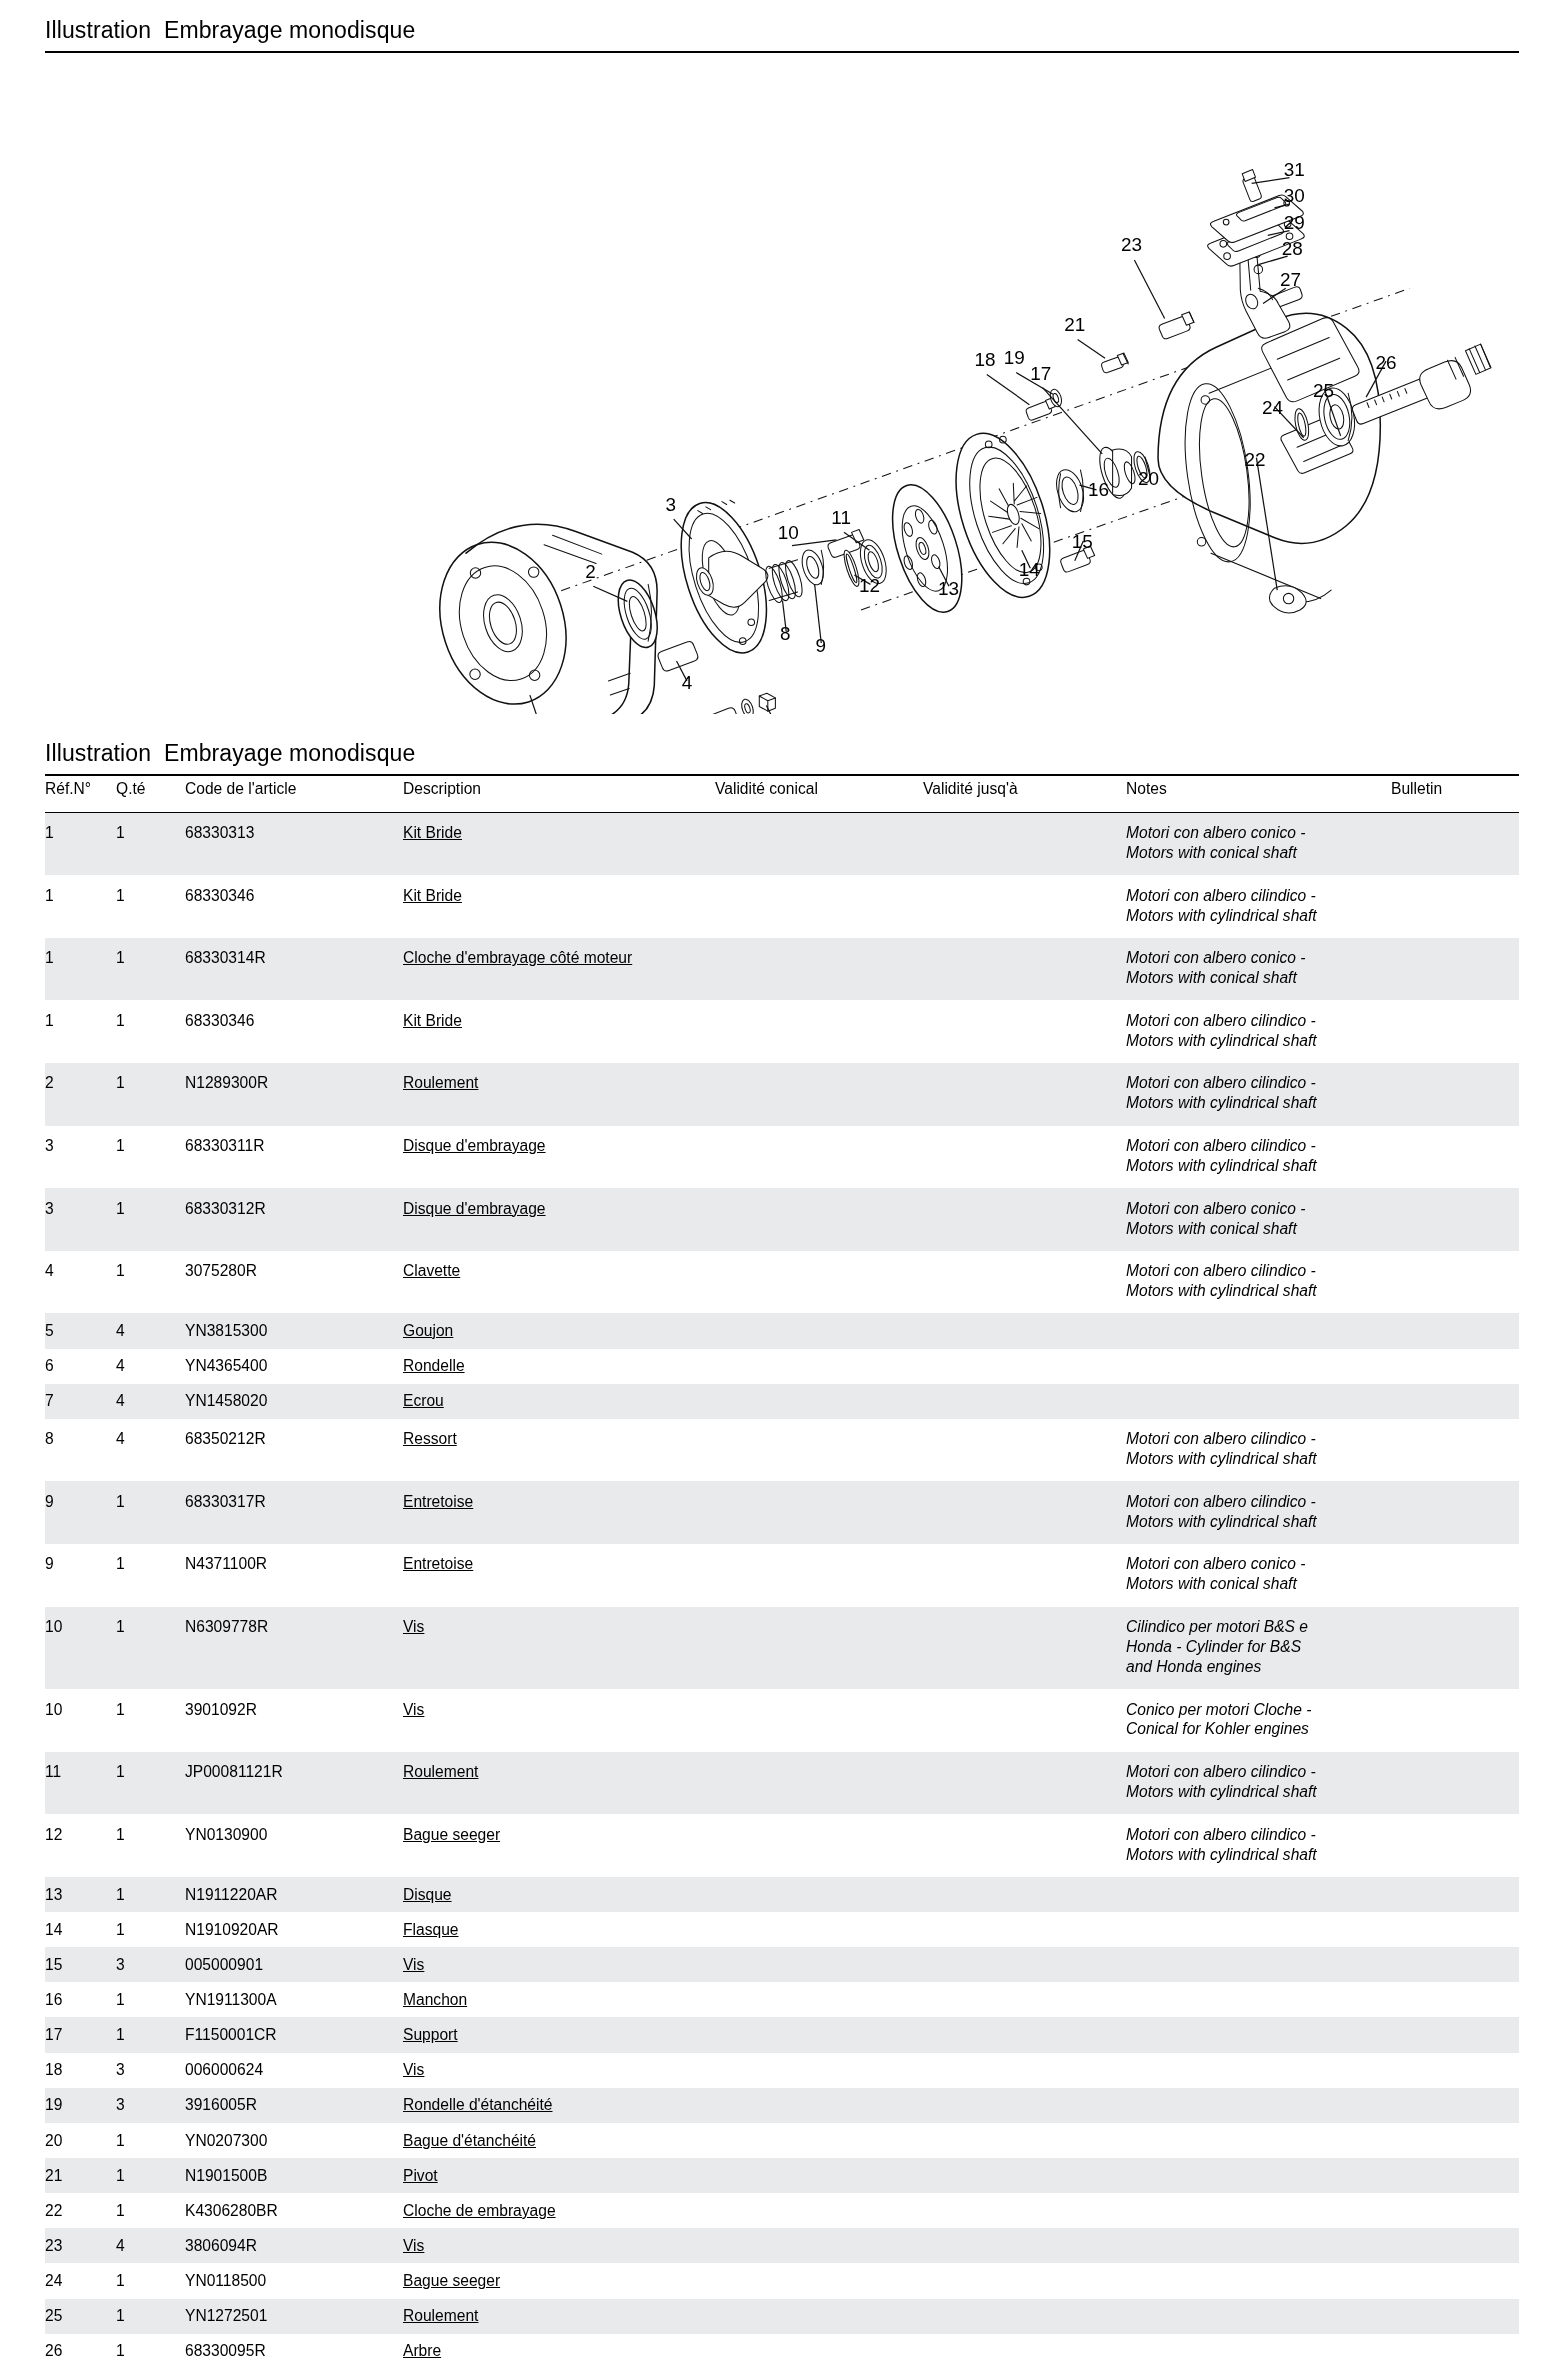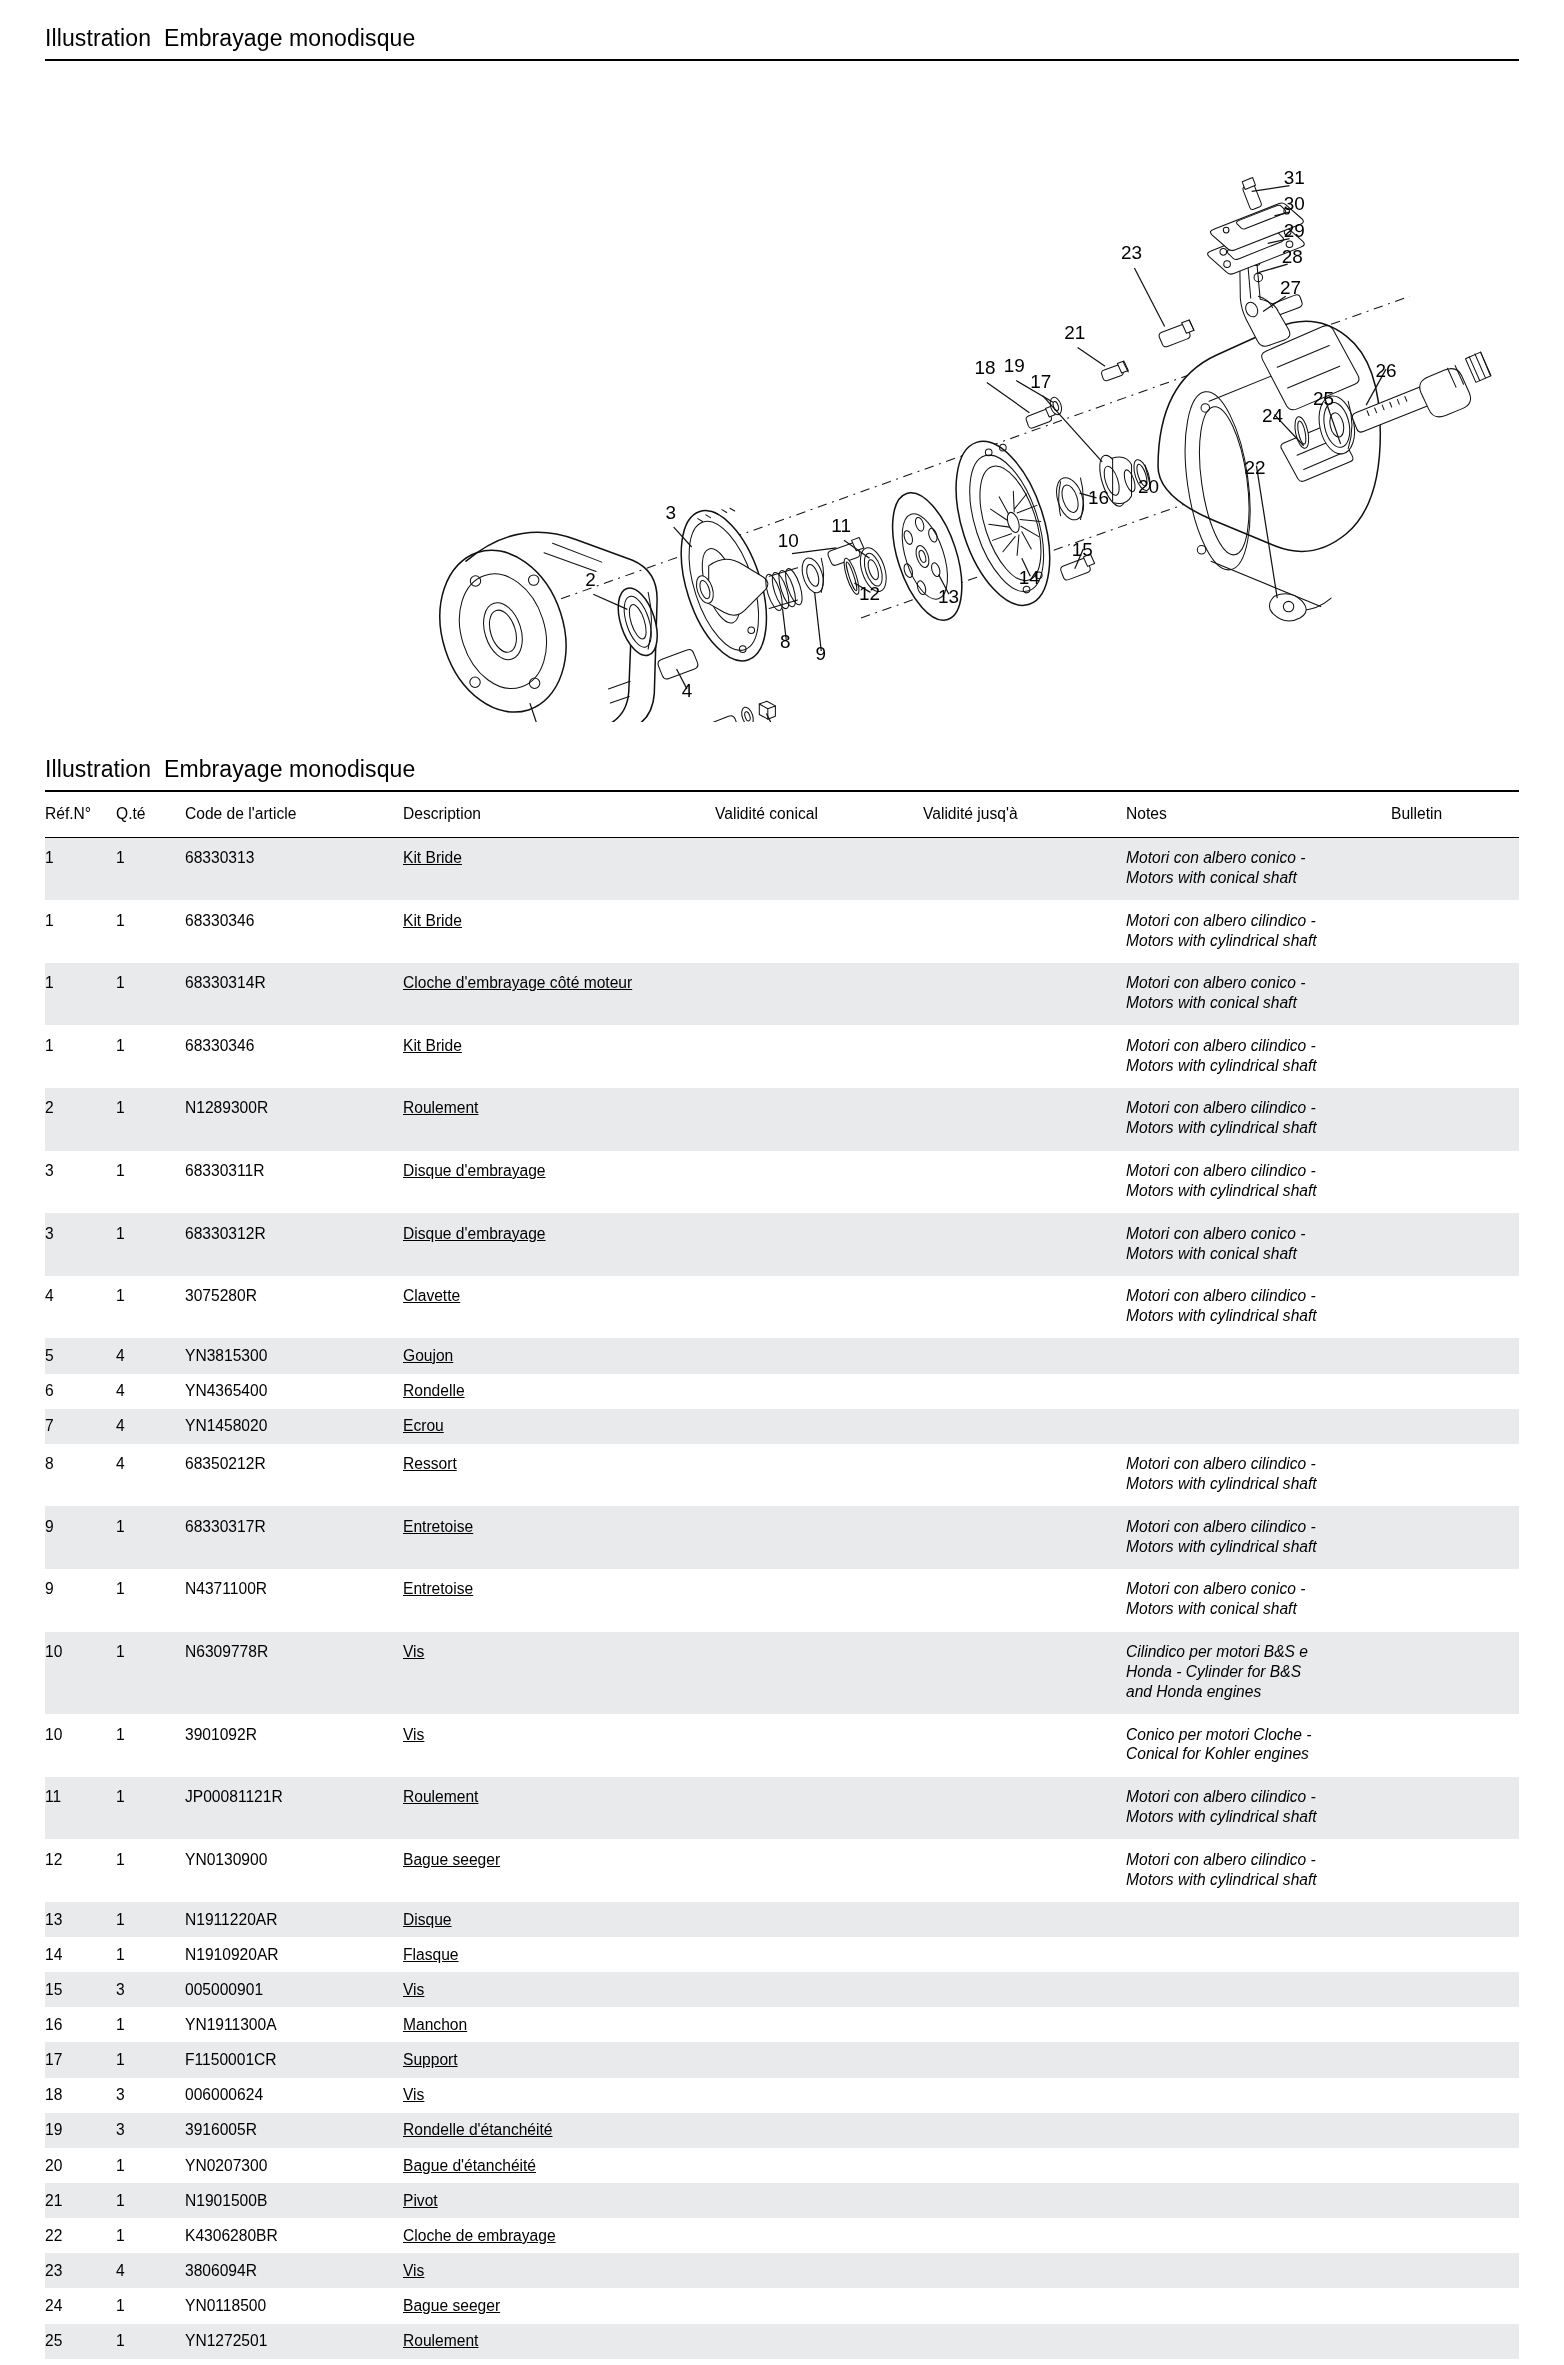--- a/index.html
+++ b/index.html
@@ -11,21 +11,21 @@
   body {
     width: 1564px;
     font-family: "Liberation Sans", "DejaVu Sans", sans-serif;
     color: #000000;
     -webkit-font-smoothing: antialiased;
   }
   .page { width: 1564px; padding: 0 0 19px 0; }
 
   
   .section-head {
-    margin: 16px 45px 0 45px;
+    margin: 8px 45px 0 45px;
     padding: 0;
   }
   .section-title {
     font-size: 23px;
     font-weight: 400;
     letter-spacing: 0.1px;
     line-height: 1.15;
     padding: 8.5px 0 7.6px 0;
     white-space: pre;
   }
@@ -56,21 +56,21 @@
   table.parts col.c-desc { width: 312px; }
   table.parts col.c-from { width: 208px; }
   table.parts col.c-to   { width: 203px; }
   table.parts col.c-note { width: 265px; }
   table.parts col.c-bull { width: 128px; }
 
   table.parts thead th {
     font-size: 15.6px;
     font-weight: 400;
     text-align: left;
-    padding: 12px 0 14px 0;
+    padding: 3px 0 14px 0;
     vertical-align: top;
     white-space: nowrap;
   }
   table.parts thead tr { border-bottom: 0.9px solid #000; }
 
   table.parts tbody td {
     font-size: 15.6px;
     font-weight: 400;
     text-align: left;
     vertical-align: top;

